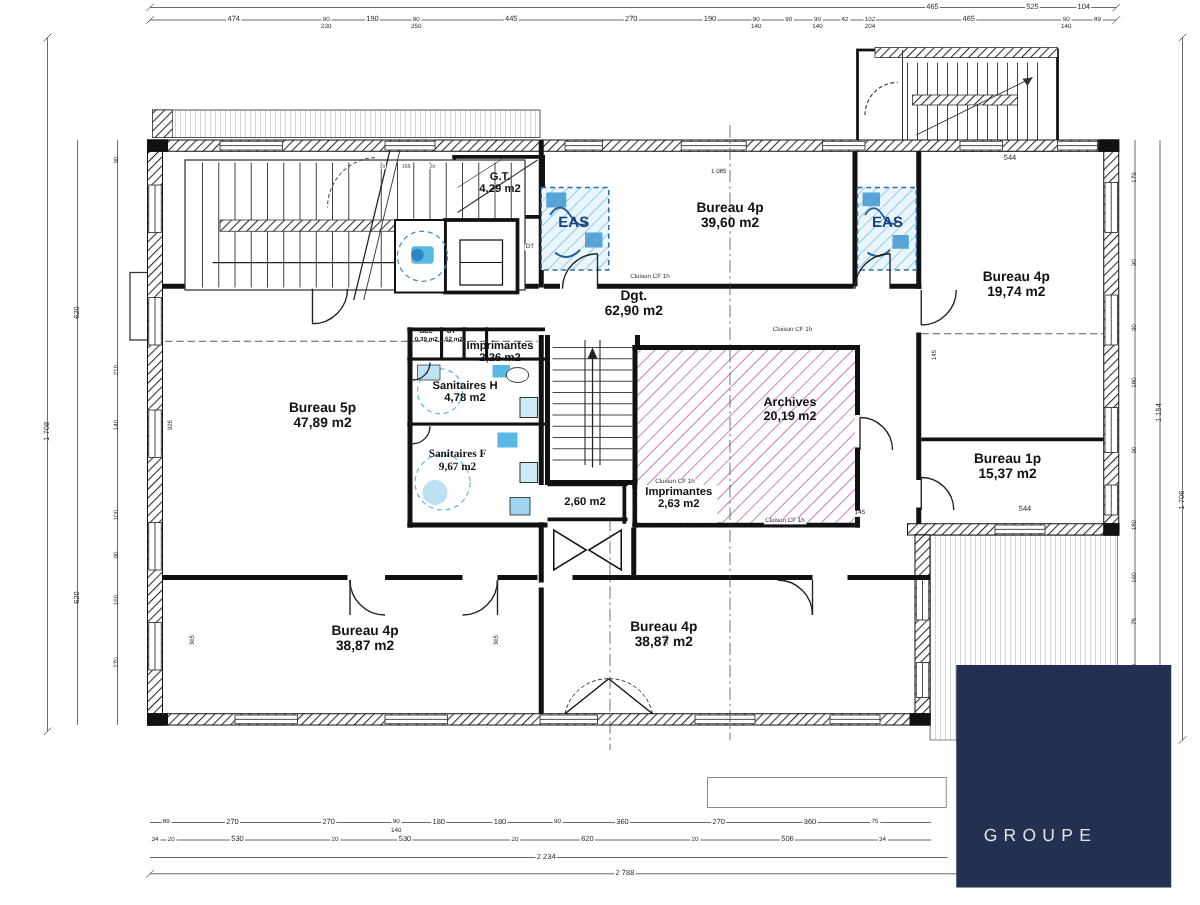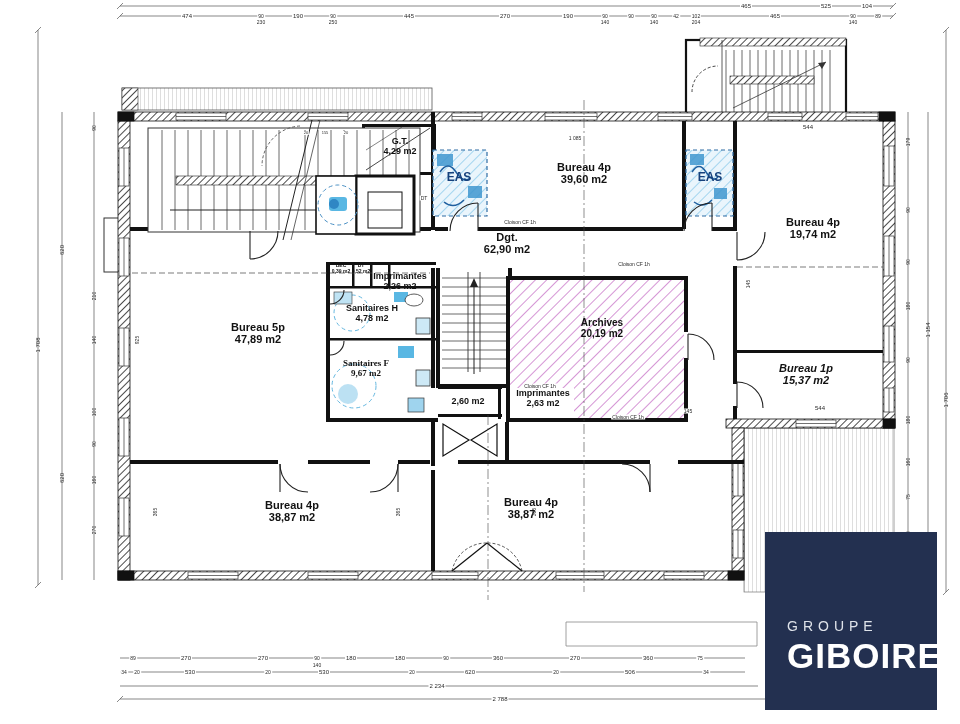--- a/index.html
+++ b/index.html
@@ -371,37 +371,37 @@
         <div>47,89 m2</div>
       </div>
       <div class="room-label" style="left: 584px; top: 173px; font-size: 11px;">
         <div>Bureau 4p</div>
         <div>39,60 m2</div>
       </div>
       <div class="room-label" style="left: 813px; top: 228px; font-size: 11px;">
         <div>Bureau 4p</div>
         <div>19,74 m2</div>
       </div>
-      <div class="room-label" style="left: 806px; top: 374px; font-size: 11px; font-style: italic;">
+      <div class="room-label" style="left: 806px; top: 374px; font-size: 11px;">
         <div>Bureau 1p</div>
         <div>15,37 m2</div>
       </div>
       <div class="room-label" style="left: 292px; top: 511px; font-size: 11px;">
         <div>Bureau 4p</div>
         <div>38,87 m2</div>
       </div>
       <div class="room-label" style="left: 531px; top: 508px; font-size: 11px;">
         <div>Bureau 4p</div>
         <div>38,87 m2</div>
       </div>
       <div class="room-label" style="left: 507px; top: 243px; font-size: 11px;">
         <div>Dgt.</div>
         <div>62,90 m2</div>
       </div>
-      <div class="room-label" style="left: 602px; top: 328px; font-size: 10px;">
+      <div class="room-label" style="left: 632px; top: 328px; font-size: 10px;">
         <div>Archives</div>
         <div>20,19 m2</div>
       </div>
       <div class="room-label" style="left: 400px; top: 146px; font-size: 9px;">
         <div>G.T.</div>
         <div>4,29 m2</div>
       </div>
       <div class="room-label" style="left: 372px; top: 313px; font-size: 9px;">
         <div>Sanitaires H</div>
         <div>4,78 m2</div>
@@ -520,17 +520,16 @@
       <div class="dim-label" style="left: 520px; top: 222px; font-size: 5px;">Cloison CF 1h</div>
       <div class="dim-label" style="left: 634px; top: 264px; font-size: 5px;">Cloison CF 1h</div>
       <div class="dim-label" style="left: 540px; top: 386px; font-size: 5px;">Cloison CF 1h</div>
       <div class="dim-label" style="left: 628px; top: 417px; font-size: 5px;">Cloison CF 1h</div>
       <div class="dim-label" style="left: 424px; top: 198px; font-size: 5px;">DT</div>
     </div>
 
 <div id="logo">
   <div class="inner">
     <div class="l1">GROUPE</div>
-    <div class="l2">GIBOIRE</div>
   </div>
 </div>
 
 </div>
 
 </body></html>

